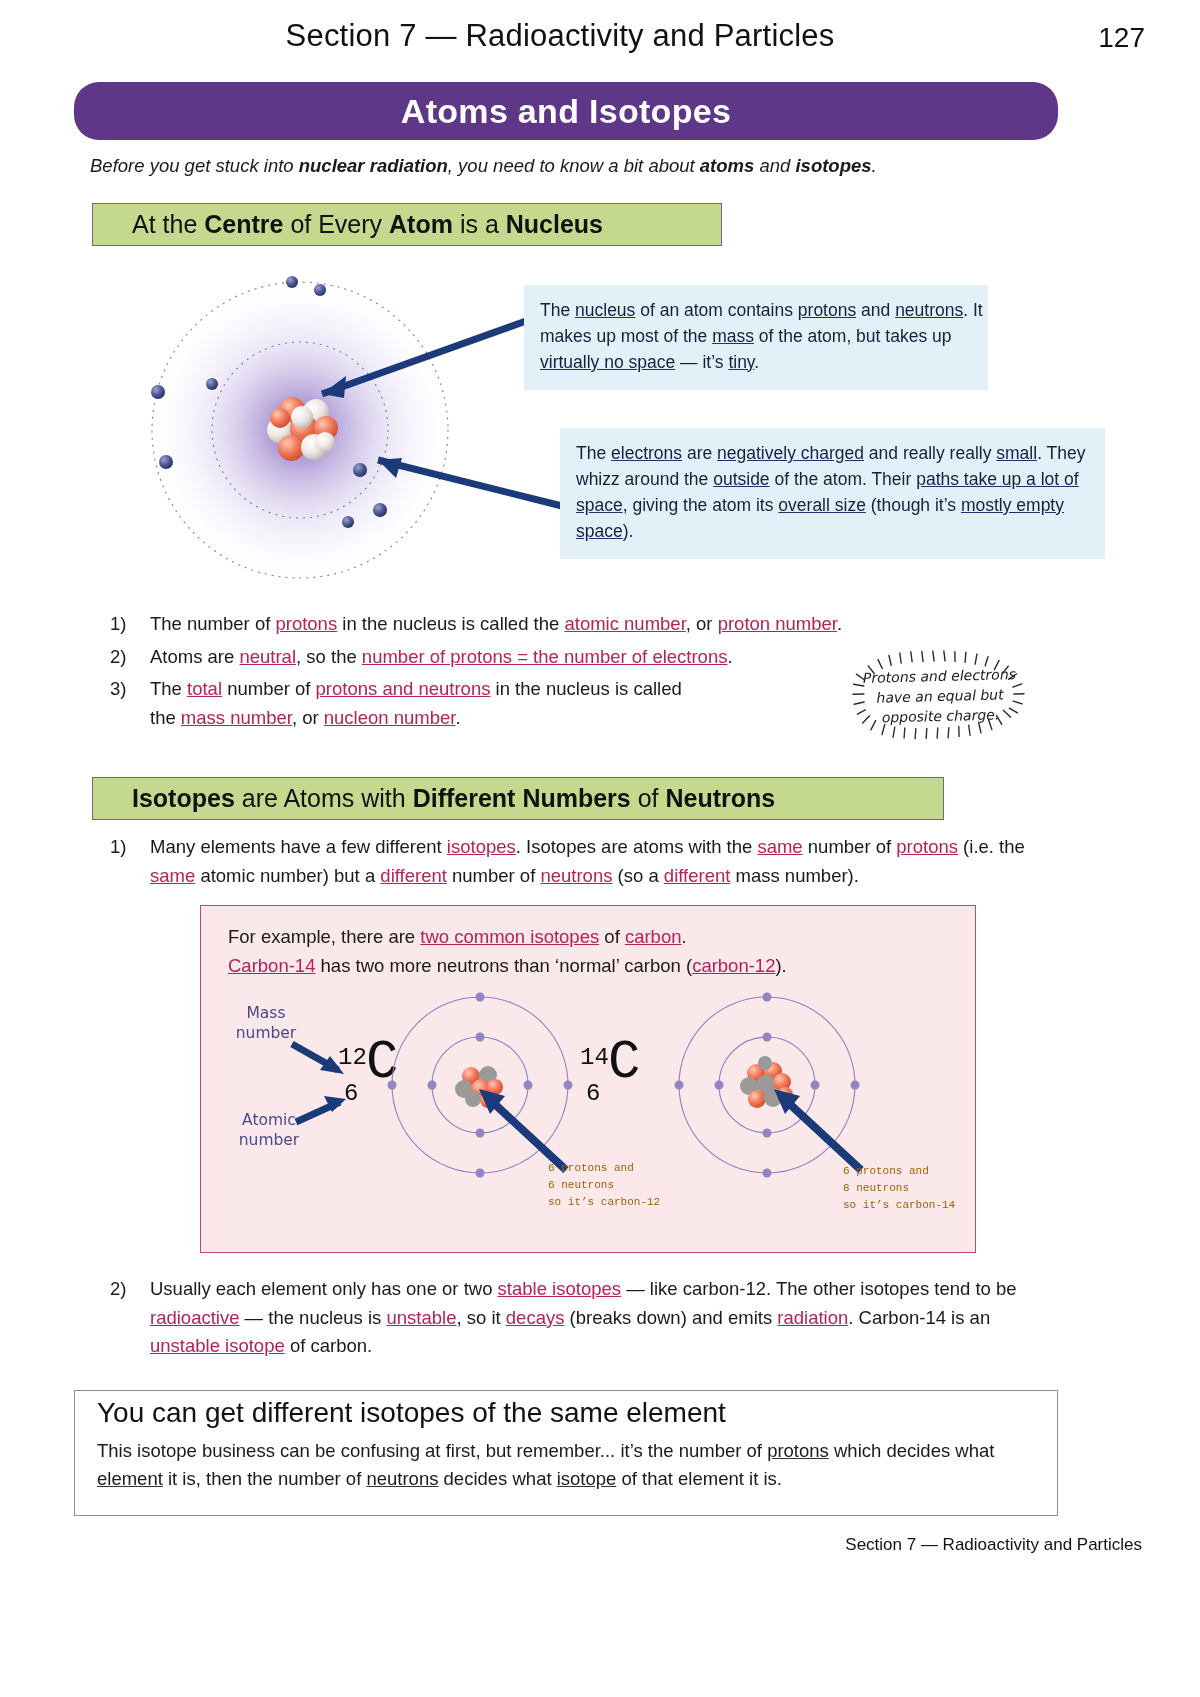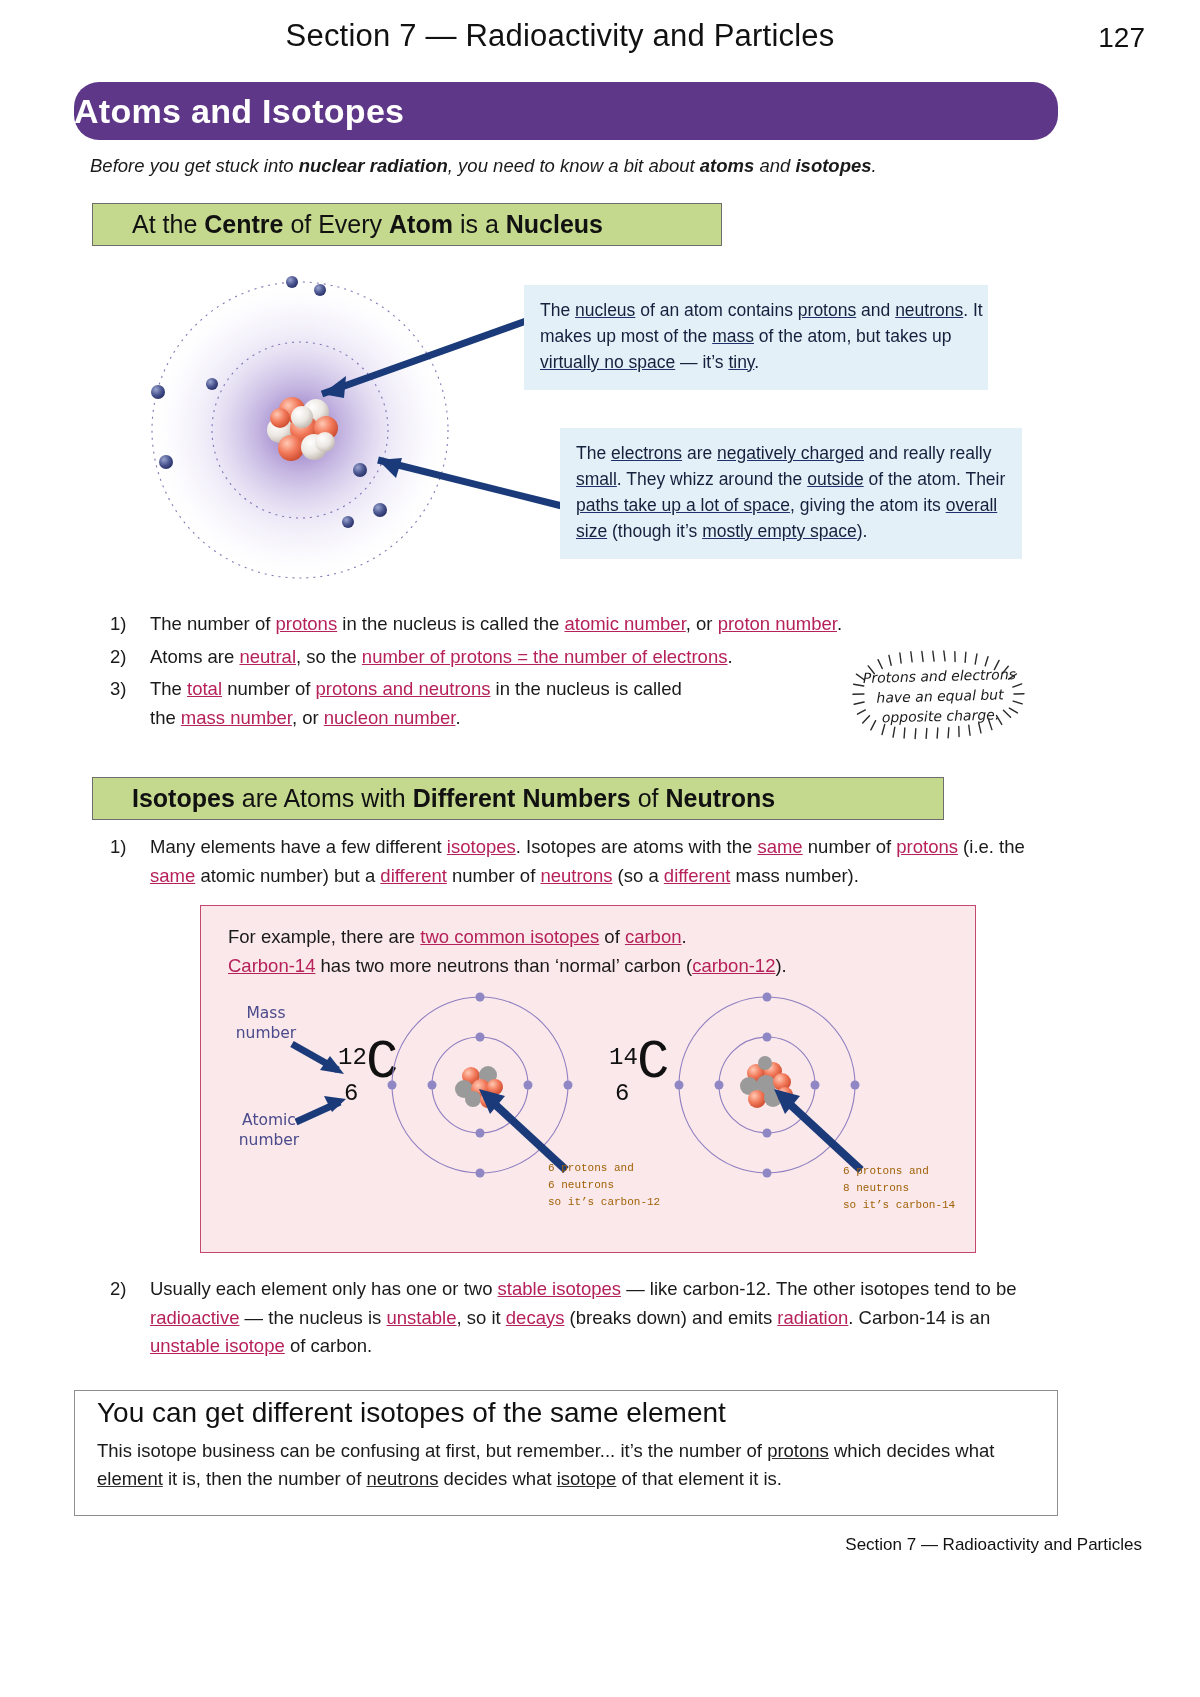--- a/index.html
+++ b/index.html
@@ -45,20 +45,21 @@
   
   .title-bar {
     position: absolute;
     left: 74px;
     top: 82px;
     width: 984px;
     height: 58px;
     background: #5f3788;
     display: flex;
     align-items: center;
+    justify-content: center;
     border-radius: 25px;
   }
   .title-bar-text {
     color: #ffffff;
     font-size: 34px;
     font-weight: bold;
     letter-spacing: 0.3px;
   }
 
   
@@ -106,21 +107,21 @@
   .callout {
     position: absolute;
     background: #e4f0f8;
     padding: 13px 0 14px 16px;
     box-sizing: border-box;
     font-size: 17.5px;
     line-height: 1.48;
     color: #14213d;
   }
   #callout-nucleus { left: 524px; top: 285px; width: 464px; }
-  #callout-electrons { left: 560px; top: 428px; width: 462px; }
+  #callout-electrons { left: 560px; top: 428px; width: 545px; }
 
   
   .arrow-svg { position: absolute; overflow: visible; }
 
   
   .num-list {
     position: absolute;
     font-size: 18.5px;
     line-height: 1.55;
     color: #1a1a1a;
@@ -203,21 +204,21 @@
     font-size: 24px;
     left: 6px; top: 36px;
   }
   .nuclide .sym {
     position: absolute;
     font-size: 54px;
     left: 28px; top: -8px;
     line-height: 1;
   }
   #nuclide-c12 { left: 338px; top: 1044px; width: 110px; height: 80px; }
-  #nuclide-c14 { left: 580px; top: 1044px; width: 110px; height: 80px; margin-left: 29px; }
+  #nuclide-c14 { left: 580px; top: 1044px; width: 110px; height: 80px; }
 
   .atom-model { position: absolute; }
   #atom-c12 { left: 385px; top: 990px; width: 190px; height: 190px; }
   #atom-c14 { left: 672px; top: 990px; width: 190px; height: 190px; }
 
   .caption-hand {
     position: absolute;
     font-family: Liberation Mono, monospace;
     font-size: 11px;
     line-height: 1.55;

